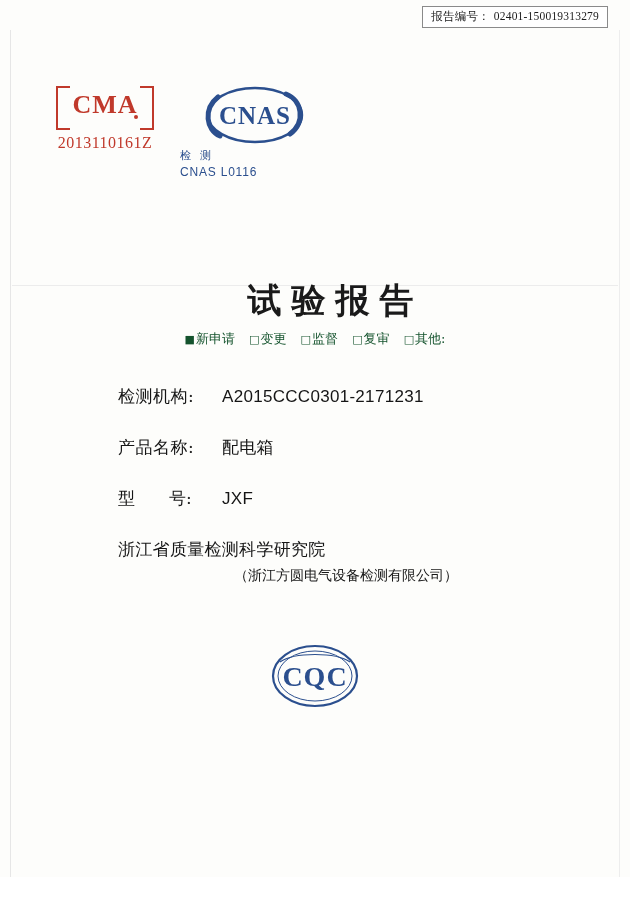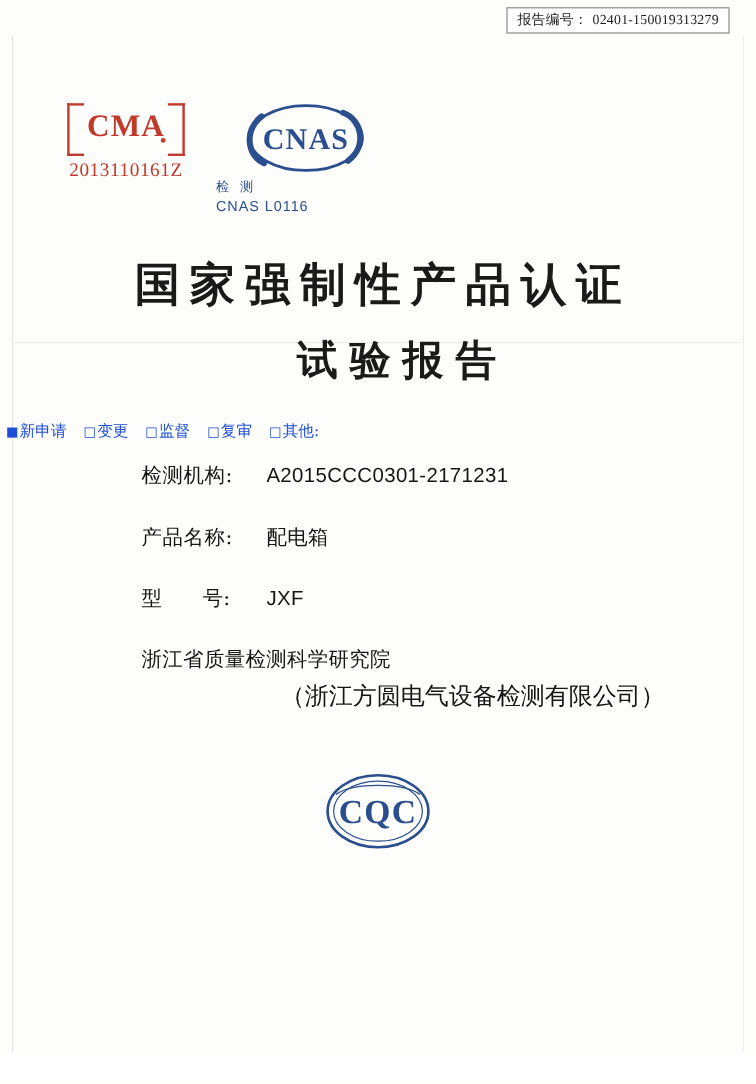--- a/index.html
+++ b/index.html
@@ -182,26 +182,26 @@
     left: 12px;
     right: 12px;
     top: 285px;
     height: 1px;
     background: #ececec;
   }
 
   
   .checkrow {
     position: absolute;
-    top: 350px;
-    left: 0; right: 0;
-    text-align: left;
+    top: 330px;
+    left: 0; right: 0;
+    text-align: center;
     font-family: "DejaVu Serif", serif;
     font-size: 13px;
-    color: #1d4ed8;
+    color: #14532d;
   }
   .checkrow .opt {
     display: inline-block;
     margin: 0 5px;
     white-space: nowrap;
   }
   .checkrow .bx {
     display: inline-block;
     font-family: "DejaVu Sans", sans-serif;
     font-size: 11px;
@@ -237,21 +237,21 @@
     font-size: 17px;
     letter-spacing: 0.3px;
   }
   .field-value.cn {
     font-family: "DejaVu Serif", serif;
   }
   .field-value-2 {
     margin-top: 6px;
     margin-left: 116px;
     font-family: "DejaVu Serif", serif;
-    font-size: 20px;
+    font-size: 14px;
     color: #151515;
   }
 
   
   .cqc-wrap {
     position: absolute;
     top: 640px;
     left: 0; right: 0;
     text-align: center;
   }
@@ -297,21 +297,20 @@
         <path d="M96 12 C112 18, 116 40, 100 52" fill="none" stroke="#2b4f8e" stroke-width="5" stroke-linecap="round"></path>
         <path d="M30 54 C16 48, 13 27, 28 15" fill="none" stroke="#2b4f8e" stroke-width="5" stroke-linecap="round"></path>
         <text x="65" y="42" text-anchor="middle" font-family="Liberation Serif, serif" font-size="25" font-weight="bold" fill="#2b4f8e" letter-spacing="1">CNAS</text>
       </svg>
       <div class="cnas-sub">检 测</div>
       <div class="cnas-code">CNAS L0116</div>
     </div>
 
   </div>
 
-  <div class="title-main">国家强制性产品认证</div>
   <div class="crease"></div>
   <div class="title-sub">试验报告</div>
 
   <div class="checkrow">
     <span class="opt"><span class="bx">■</span><span>新申请</span></span>
     <span class="opt"><span class="bx">□</span><span>变更</span></span>
     <span class="opt"><span class="bx">□</span><span>监督</span></span>
     <span class="opt"><span class="bx">□</span><span>复审</span></span>
     <span class="opt"><span class="bx">□</span><span>其他:</span></span>
   </div>

